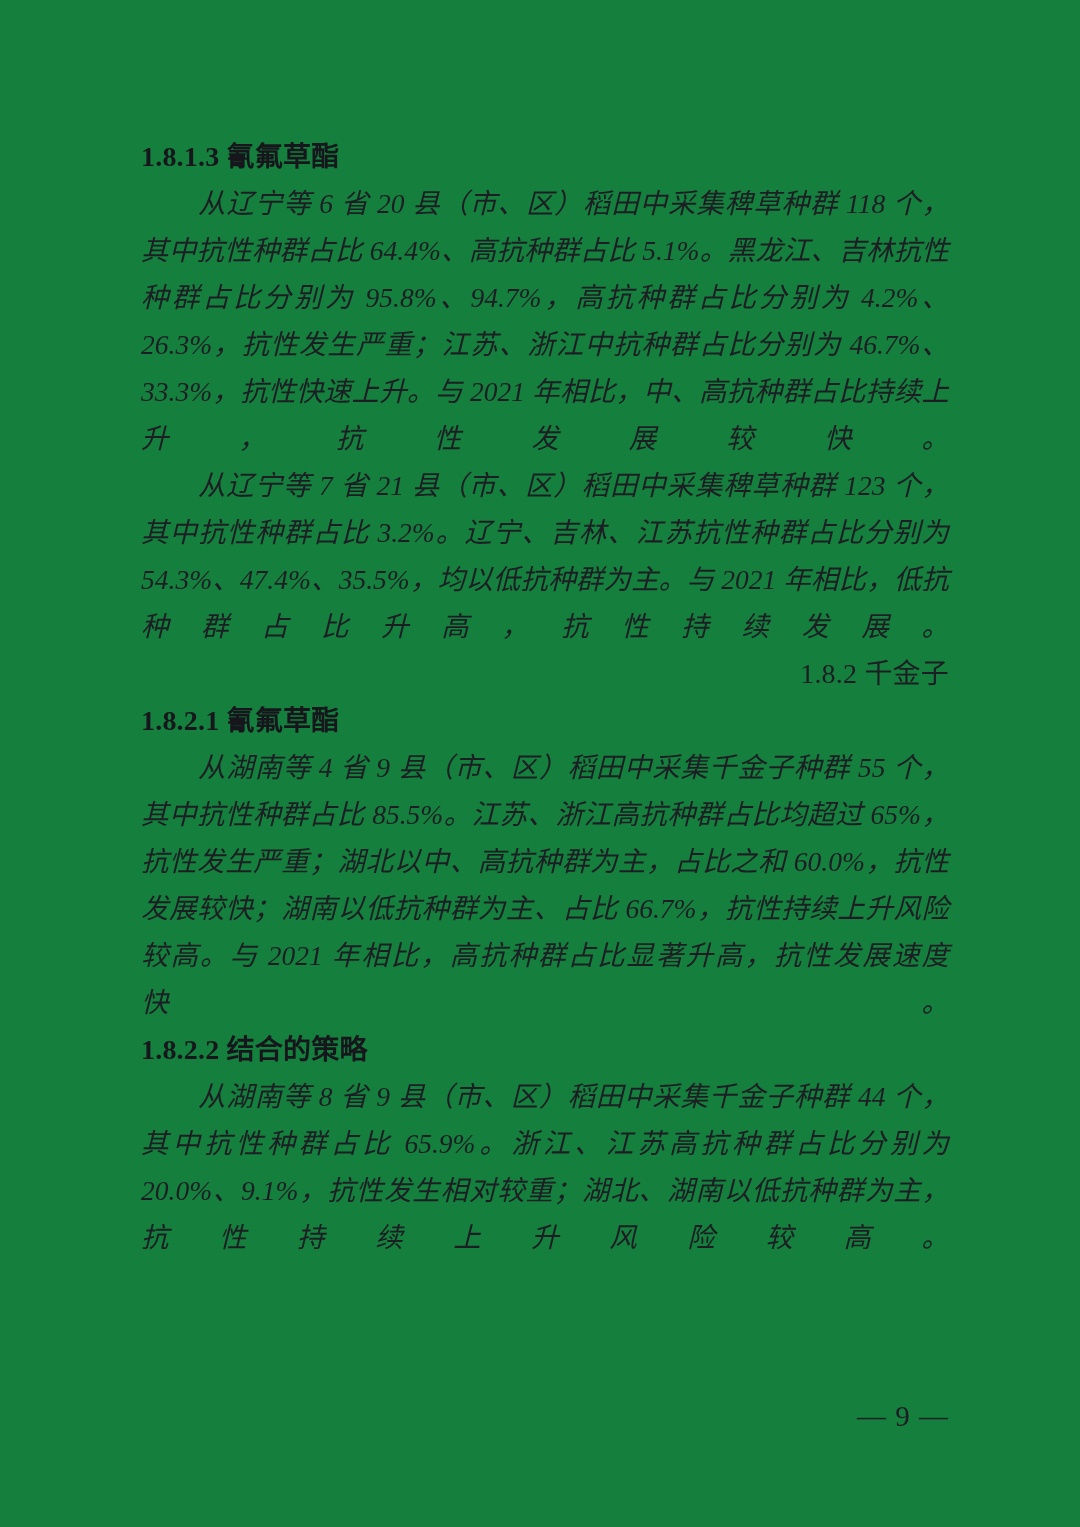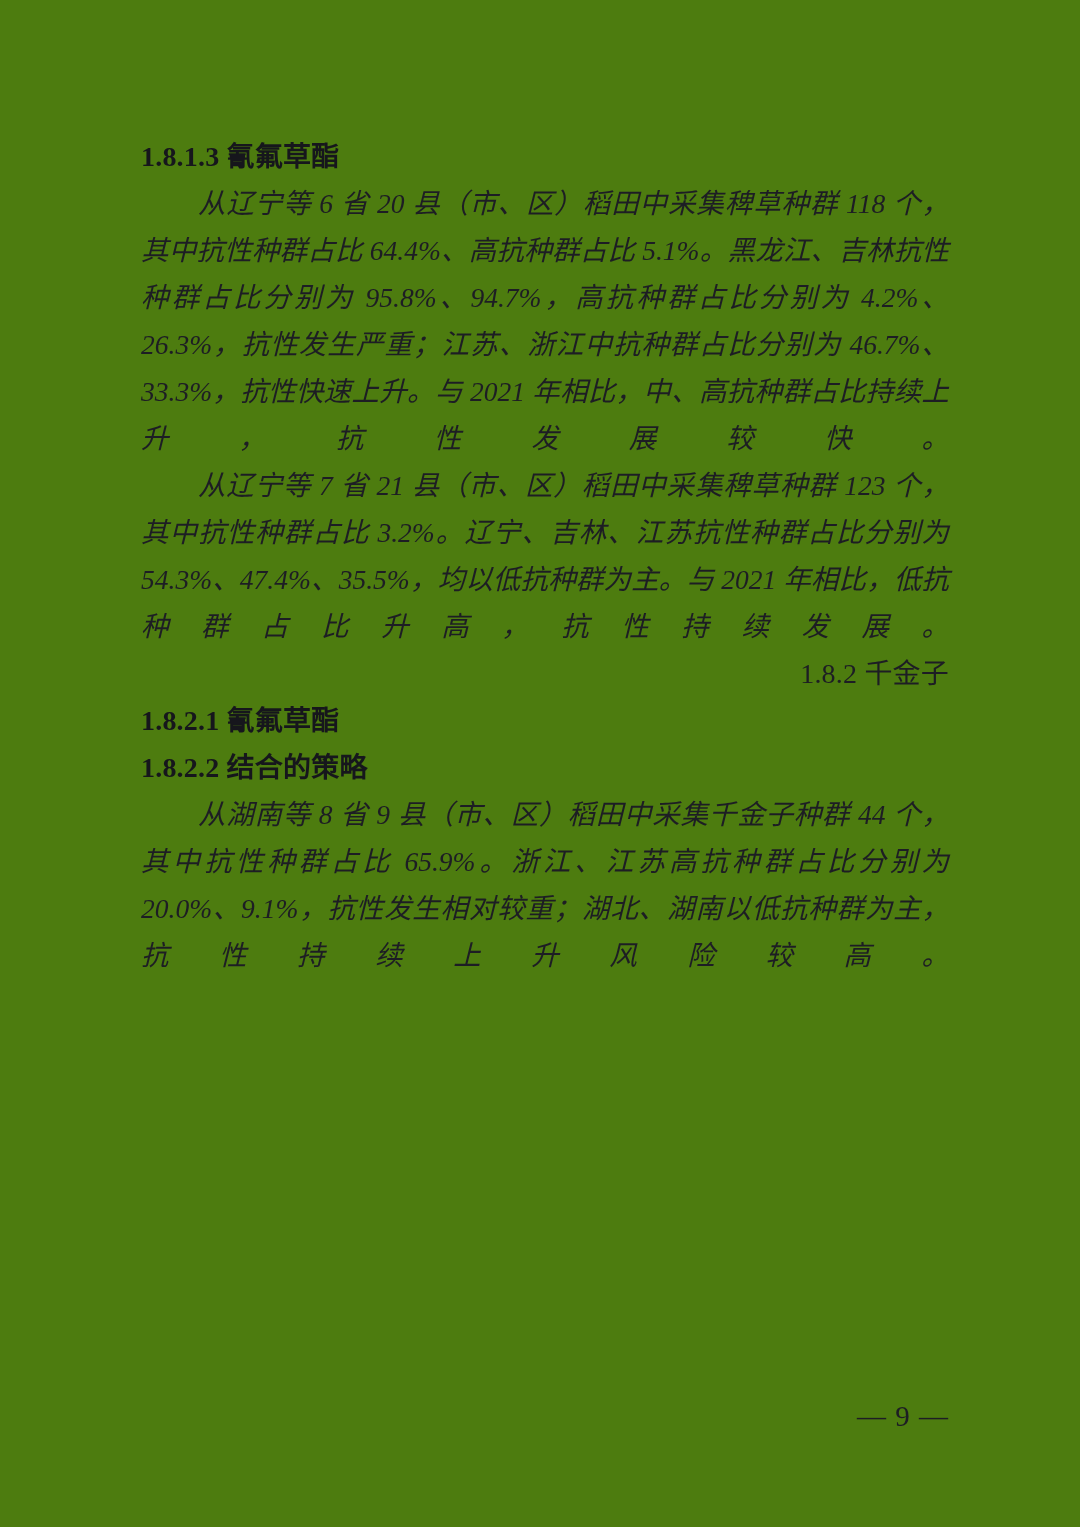--- a/index.html
+++ b/index.html
@@ -6,21 +6,21 @@
   html, body {
     margin: 0;
     padding: 0;
     background: #ffffff;
   }
 
   .page {
     position: relative;
     width: 1080px;
     height: 1527px;
-    background: #4d7c0f;
+    background: #15803d;
     overflow: hidden;
     font-family: "Liberation Serif", "DejaVu Serif", serif;
     color: #1d1d24;
     -webkit-font-smoothing: antialiased;
   }
 
   .content {
     position: absolute;
     left: 141px;
     top: 133px;
@@ -94,20 +94,21 @@
 
     <p class="para last-justified">从辽宁等 6 省 20 县（市、区）稻田中采集稗草种群 118 个，其中抗性种群占比 64.4%、高抗种群占比 5.1%。黑龙江、吉林抗性种群占比分别为 95.8%、94.7%，高抗种群占比分别为 4.2%、26.3%，抗性发生严重；江苏、浙江中抗种群占比分别为 46.7%、33.3%，抗性快速上升。与 2021 年相比，中、高抗种群占比持续上升，抗性发展较快。</p>
 
 
     <p class="para last-justified">从辽宁等 7 省 21 县（市、区）稻田中采集稗草种群 123 个，其中抗性种群占比 3.2%。辽宁、吉林、江苏抗性种群占比分别为 54.3%、47.4%、35.5%，均以低抗种群为主。与 2021 年相比，低抗种群占比升高，抗性持续发展。</p>
 
     <h3 class="h3">1.8.2 千金子</h3>
 
     <h4 class="h4">1.8.2.1 氰氟草酯</h4>
 
+    <p class="para last-justified">从湖南等 4 省 9 县（市、区）稻田中采集千金子种群 55 个，其中抗性种群占比 85.5%。江苏、浙江高抗种群占比均超过 65%，抗性发生严重；湖北以中、高抗种群为主，占比之和 60.0%，抗性发展较快；湖南以低抗种群为主、占比 66.7%，抗性持续上升风险较高。与 2021 年相比，高抗种群占比显著升高，抗性发展速度快。</p>
 
     <h4 class="h4">1.8.2.2 结合的策略</h4>
 
     <p class="para last-justified">从湖南等 8 省 9 县（市、区）稻田中采集千金子种群 44 个，其中抗性种群占比 65.9%。浙江、江苏高抗种群占比分别为 20.0%、9.1%，抗性发生相对较重；湖北、湖南以低抗种群为主，抗性持续上升风险较高。</p>
 
 
 
   </div>
 
   <div class="page-footer">— 9 —</div>

